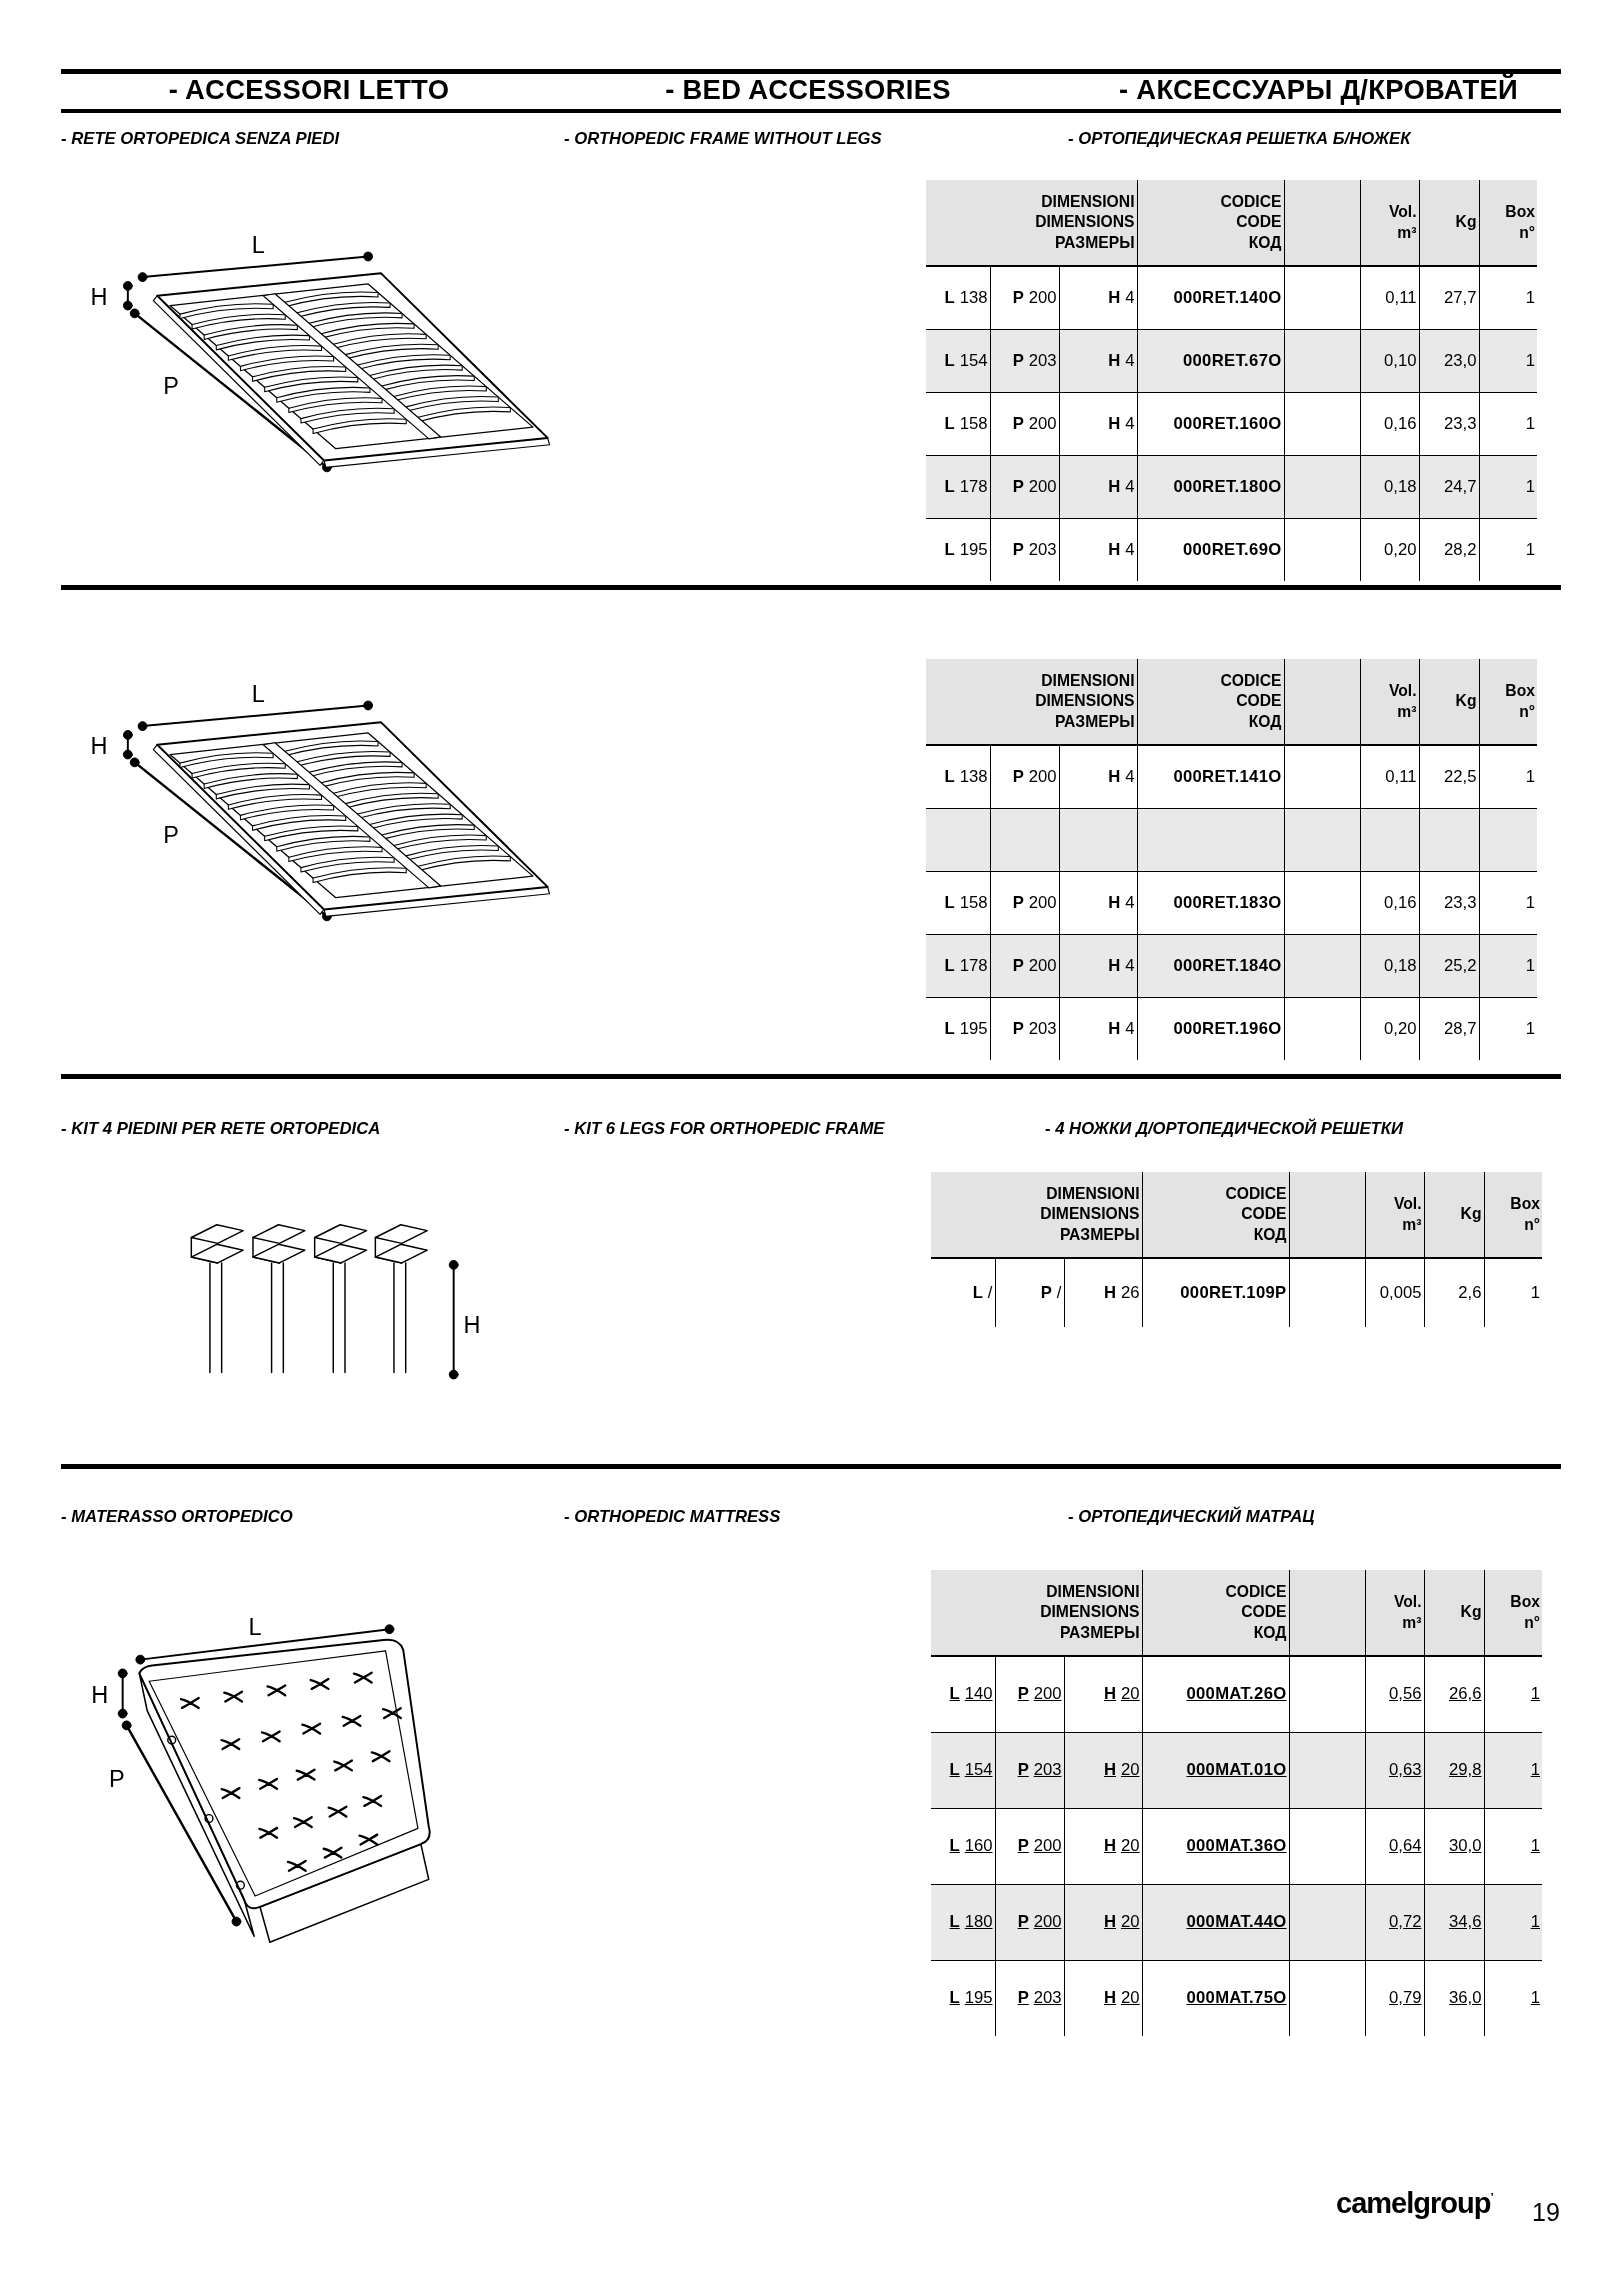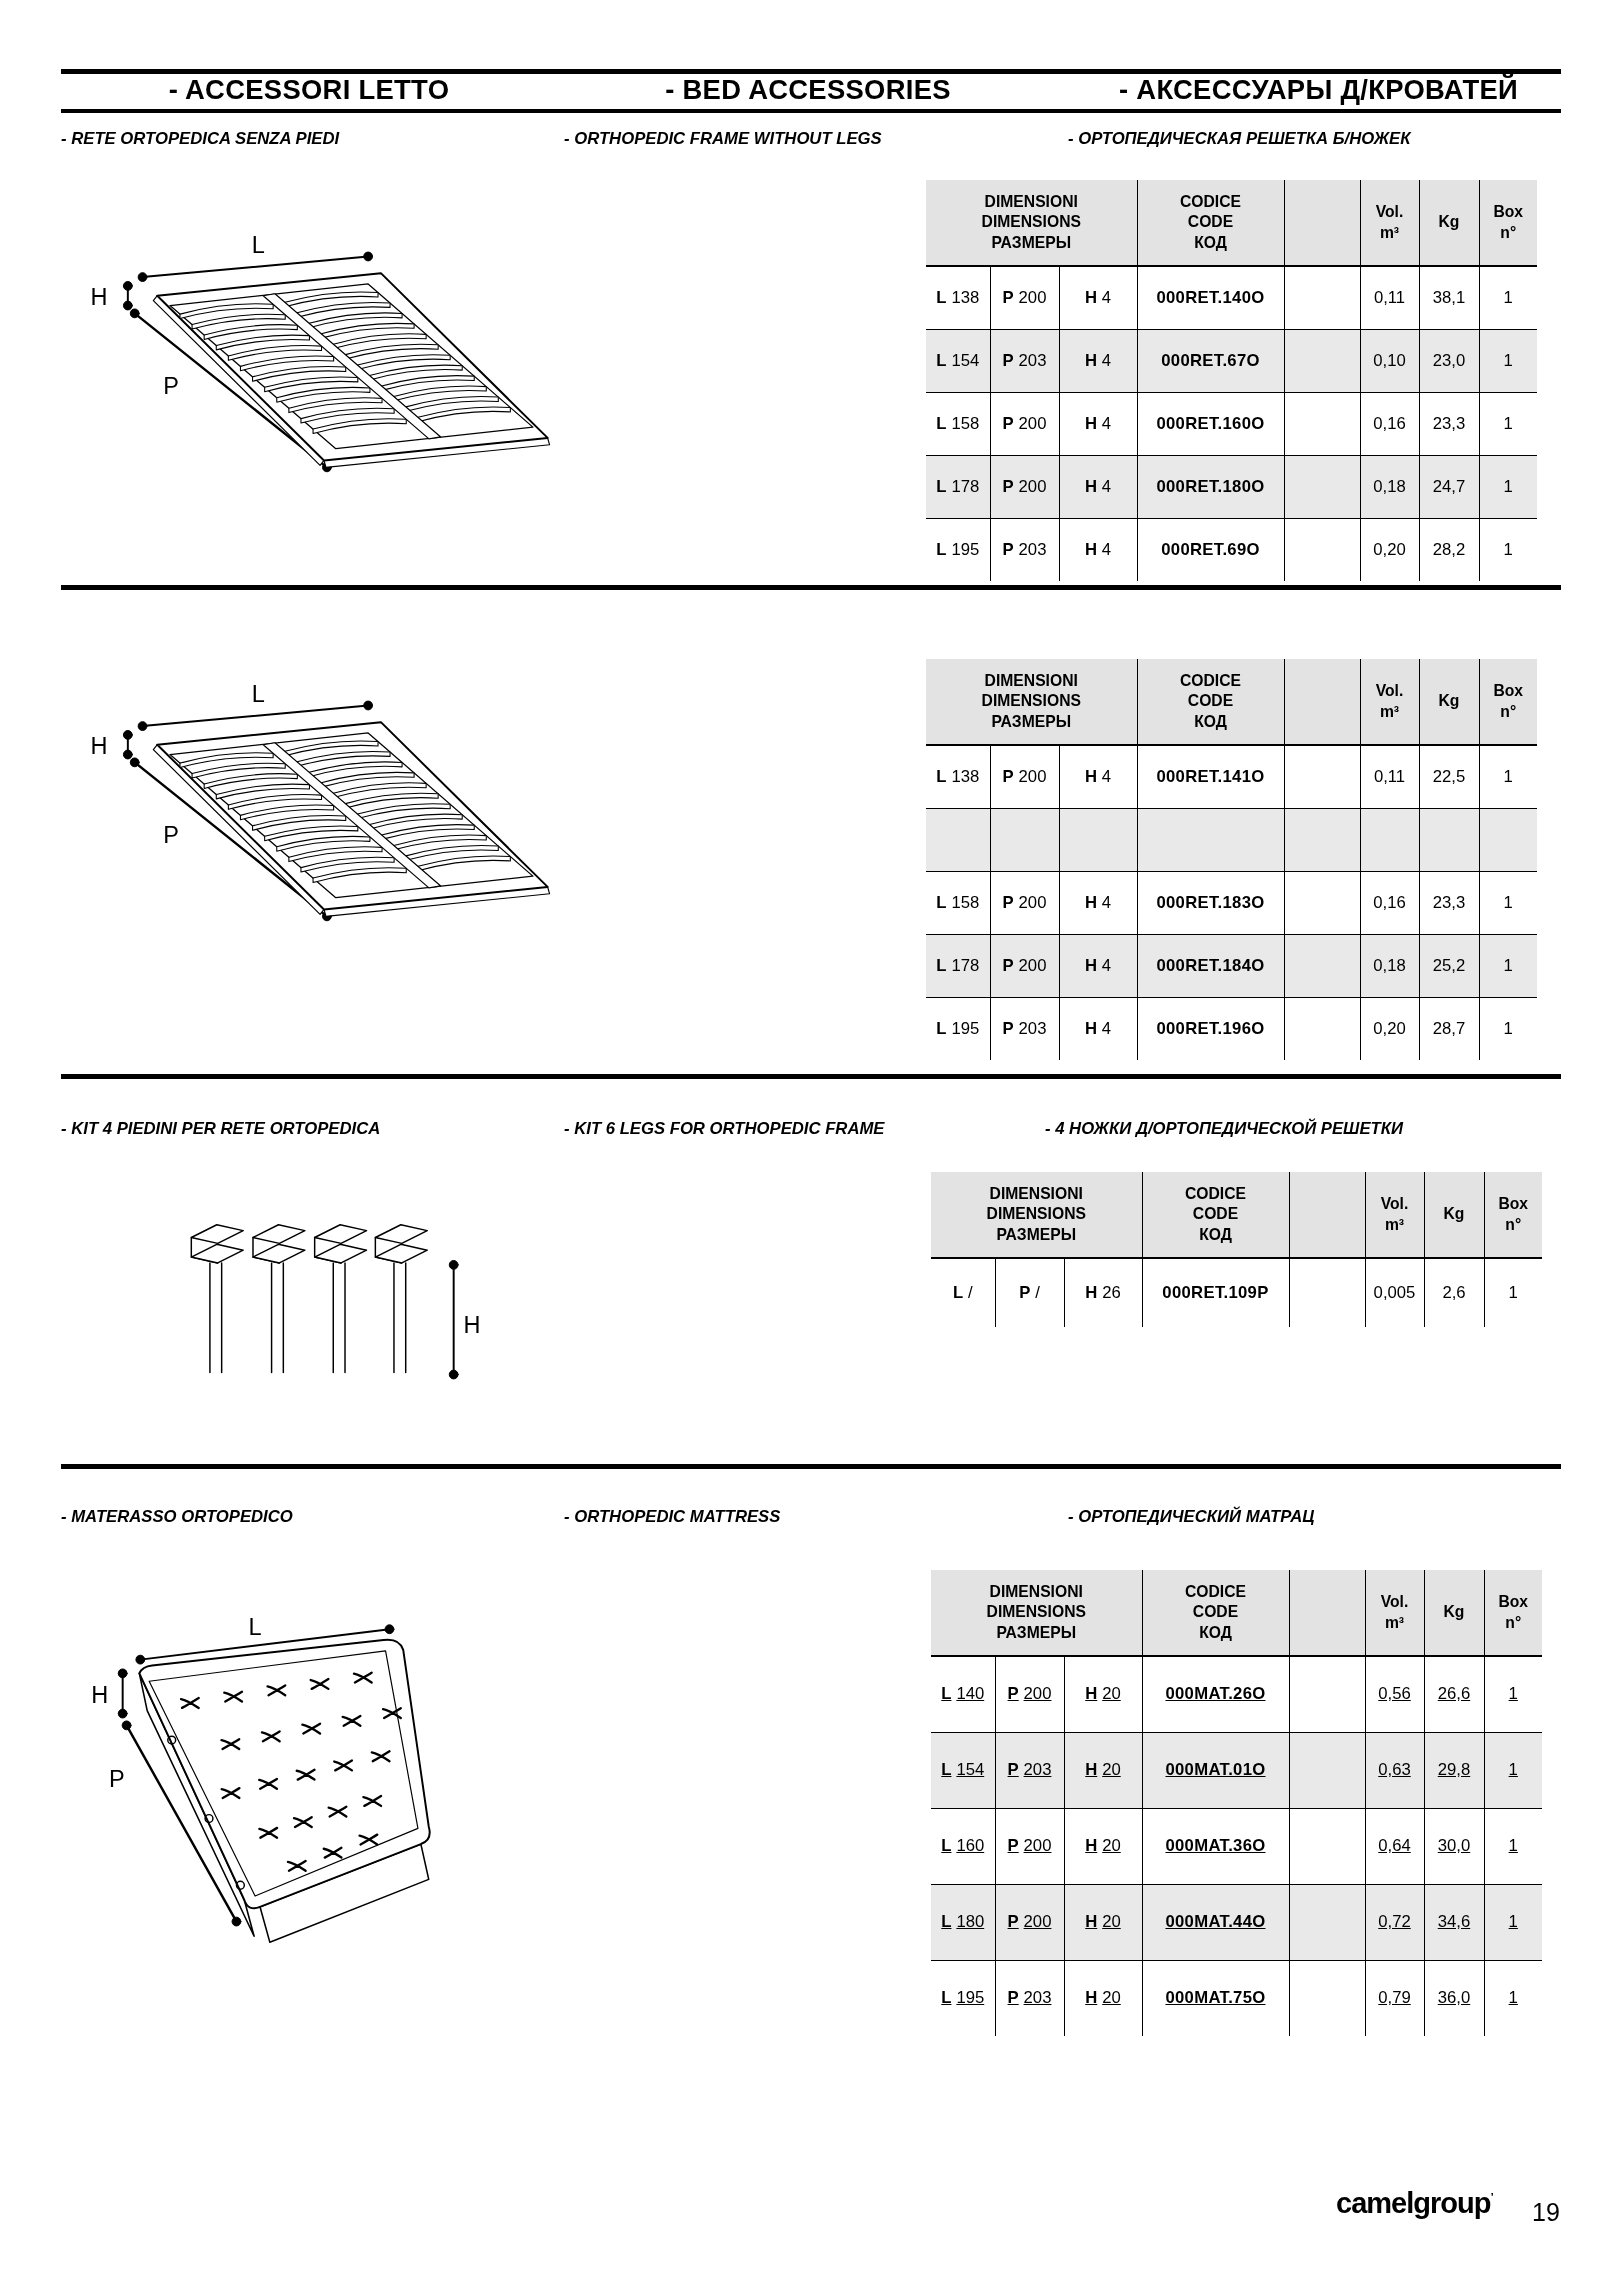--- a/index.html
+++ b/index.html
@@ -4,21 +4,21 @@
 <style>
   html,body{margin:0;padding:0;background:#9a9a9a;}
   .page{position:relative;width:1621px;height:2293px;background:#ffffff;margin:0 auto;
         font-family:"Liberation Sans",sans-serif;color:#000;overflow:hidden;}
   .rule{position:absolute;left:61px;width:1500px;height:4.9px;background:#000;}
   .banner-title{position:absolute;top:73px;height:33px;line-height:33px;font-size:27.4px;
         font-weight:bold;text-align:center;white-space:nowrap;letter-spacing:0.3px;}
   .section-title{position:absolute;font-size:16.7px;font-weight:bold;font-style:italic;white-space:nowrap;}
   
   table.spec{position:absolute;border-collapse:collapse;table-layout:fixed;width:611px;
-        font-size:16.7px;text-align:center;}
+        font-size:16.7px;text-align:right;}
   table.spec th{background:#e3e3e3;border-bottom:2.9px solid #000;font-weight:bold;font-size:15.7px;
         line-height:20.6px;vertical-align:middle;padding:3.9px 2px;}
   table.spec th + th{border-left:1px solid #000;}
   table.spec thead tr{height:86px;}
   table.spec td{border-left:1px solid #000;border-top:1px solid #000;padding:0 2px;vertical-align:middle;}
   table.spec td:first-child{border-left:none;}
   table.spec tbody tr:first-child td{border-top:none;}
   table.spec tbody tr:nth-child(even) td{background:#e9e9e9;}
   table.spec td.code{font-weight:bold;letter-spacing:0.3px;}
   table.spec td.dim b{margin-right:4.9px;}
@@ -147,21 +147,21 @@
     </tr>
       </thead>
     <tbody>
         <tr>
           <td class="dim"><b>L</b><span>138</span></td>
           <td class="dim"><b>P</b><span>200</span></td>
           <td class="dim"><b>H</b><span>4</span></td>
           <td class="code">000RET.140O</td>
           <td class="note"></td>
           <td class="num">0,11</td>
-          <td class="num">38,1</td>
+          <td class="num">27,7</td>
           <td class="num">1</td>
         </tr>
         <tr>
           <td class="dim"><b>L</b><span>154</span></td>
           <td class="dim"><b>P</b><span>203</span></td>
           <td class="dim"><b>H</b><span>4</span></td>
           <td class="code">000RET.67O</td>
           <td class="note"></td>
           <td class="num">0,10</td>
           <td class="num">23,0</td>

